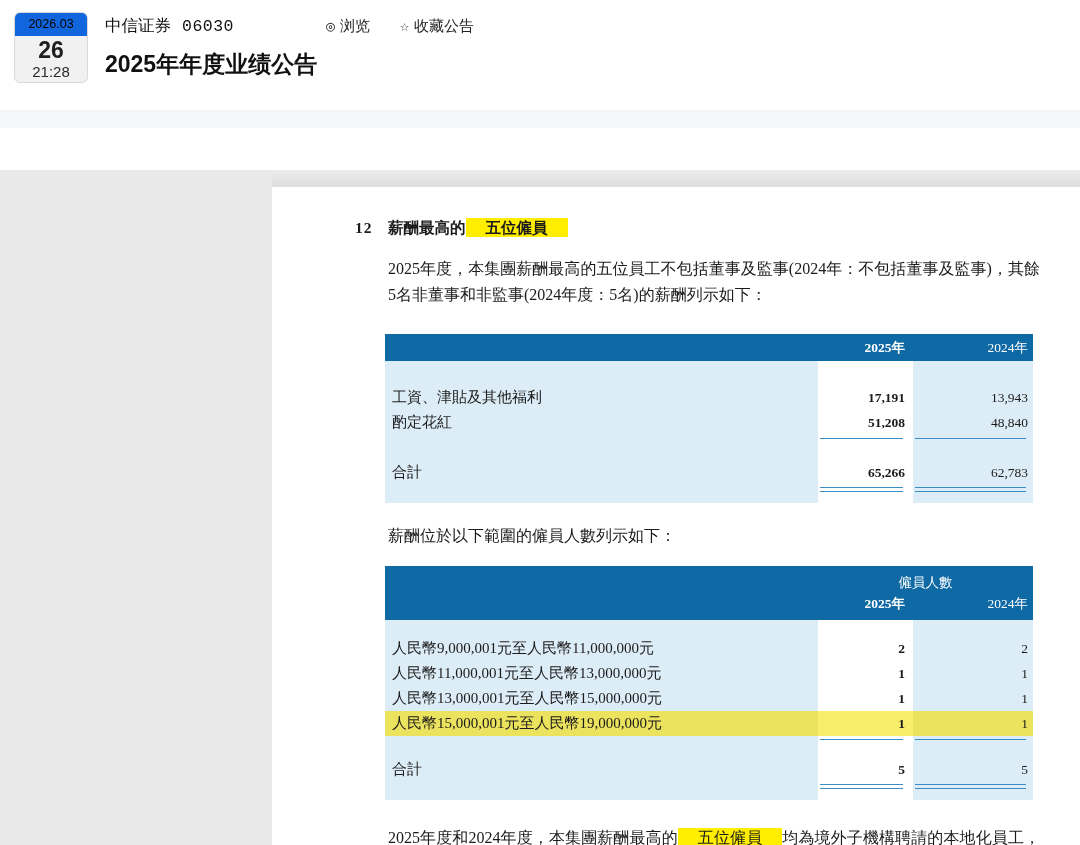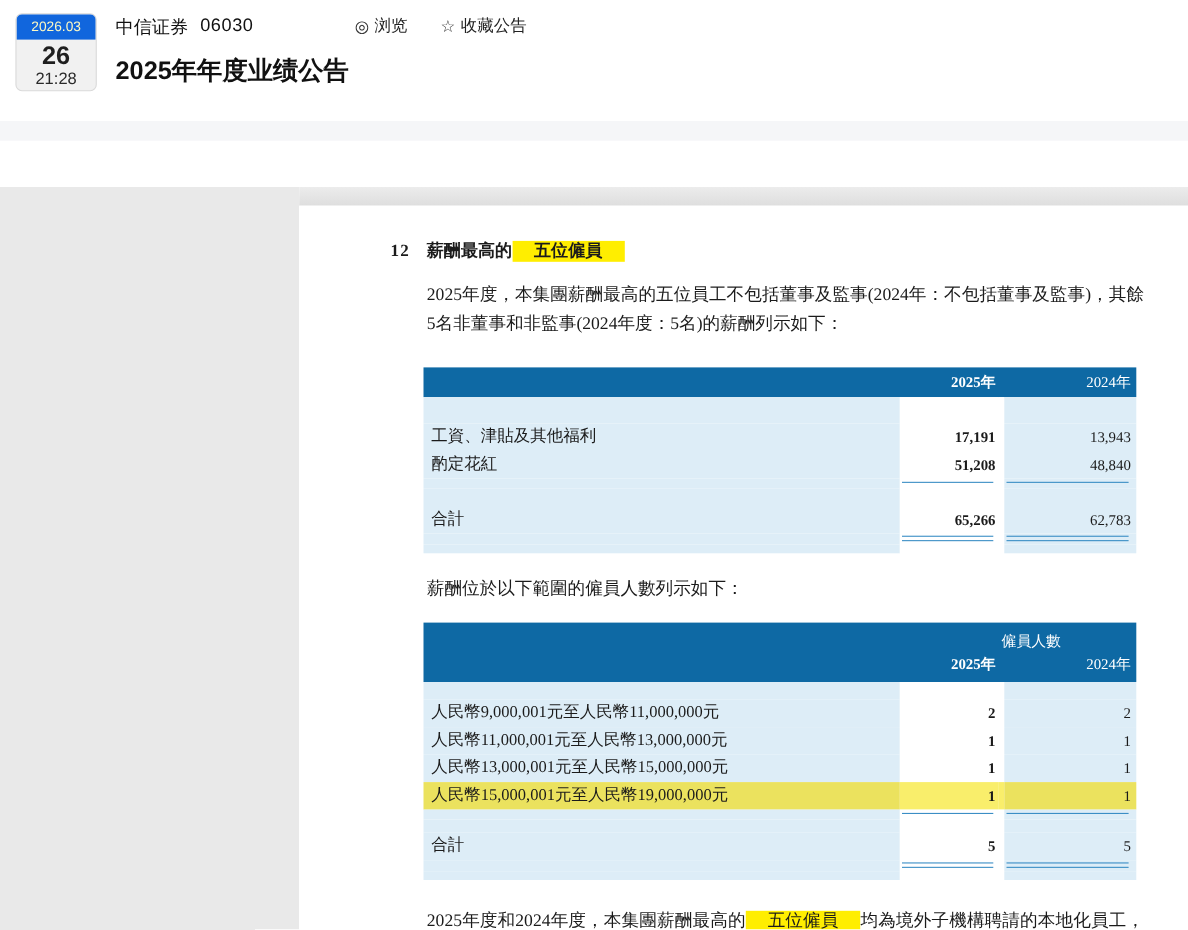--- a/index.html
+++ b/index.html
@@ -4,26 +4,26 @@
 <style>
   * { margin:0; padding:0; box-sizing:border-box; }
   html,body { width:1080px; height:845px; background:#fff; overflow:hidden;
               font-family:"Liberation Sans", sans-serif; }
 
   
   .top-header { position:relative; width:1080px; height:110px; background:#fff; }
   .date-badge { position:absolute; left:14px; top:12px; width:74px; height:71px;
                 background:#f1f1f1; border:1px solid #d9d9d9; border-radius:6px;
                 overflow:hidden; text-align:center; }
-  .badge-month { background:#1166dd; color:#fef9c3; font-size:12.5px; line-height:23px;
+  .badge-month { background:#1166dd; color:#000000; font-size:12.5px; line-height:23px;
                  height:23px; font-weight:500; }
   .badge-day { font-size:23px; font-weight:700; color:#1f1f1f; line-height:27px; margin-top:1px; }
   .badge-time { font-size:15px; color:#2a2a2a; line-height:16px; }
   .header-main { position:absolute; left:105px; top:14px; }
-  .company-row { display:flex; align-items:flex-start; font-size:16.5px; color:#111; height:24px; }
+  .company-row { display:flex; align-items:center; font-size:16.5px; color:#111; height:24px;font-family:Liberation Mono, monospace; }
   .stock-code { margin-left:11px; letter-spacing:0.5px; }
   .hdr-action { display:flex; align-items:center; color:#222; font-size:15px; cursor:pointer; }
   .hdr-action .ic { margin-right:5px; font-size:15px; color:#333; }
   .act-browse { margin-left:92px; }
   .act-fav { margin-left:30px; }
   .doc-title { margin-top:11px; font-size:23px; font-weight:700; color:#111; }
 
   
   .gray-band { width:1080px; height:18px; background:#f5f6f8; }
   .white-gap { width:1080px; height:42px; background:#fff; }
@@ -47,21 +47,21 @@
   .p3 { margin-top:25px; }
 
   
   .fin-table { width:648px; margin-left:113px; font-size:15px; }
   .t1 { margin-top:26px; }
   .t2 { margin-top:17px; }
   .trow { display:grid; grid-template-columns:433px 90px 5px 120px; }
   .thead1 { background:#0e69a4; color:#fff; height:27px; line-height:27px; font-size:13.5px; }
   .thead2 { background:#0e69a4; color:#fff; font-size:13.5px; padding:6px 0 5px; }
   .th-years { display:grid; grid-template-columns:433px 90px 5px 120px; line-height:22px; }
-  .th-group-row { display:grid; grid-template-columns:433px 215px; line-height:21px;gap:12px; }
+  .th-group-row { display:grid; grid-template-columns:433px 215px; line-height:21px; }
   .th-group { text-align:center; font-size:13.5px; }
   .y25 { text-align:right; padding-right:3px; font-weight:700; }
   .y24 { text-align:right; padding-right:5px; font-weight:400; }
   .c-label { background:#ddedf7; padding-left:7px; }
   .c-v25 { background:#fff; text-align:right; padding-right:3px; font-weight:700; font-size:13.5px; }
   .c-gut { background:#fff; }
   .c-v24 { background:#ddedf7; text-align:right; padding-right:5px; font-size:13.5px; }
   .r { height:25px; line-height:25px; } .sp24 { height:24px; } .sp16 { height:16px; } .sp12 { height:12px; }
   .sp8 { height:8px; } .u-row { height:9px; } .d-row { height:10px; }
   .uline { border-top:1.5px solid #3b8ec5; margin:3px 2px 0 2px; }

